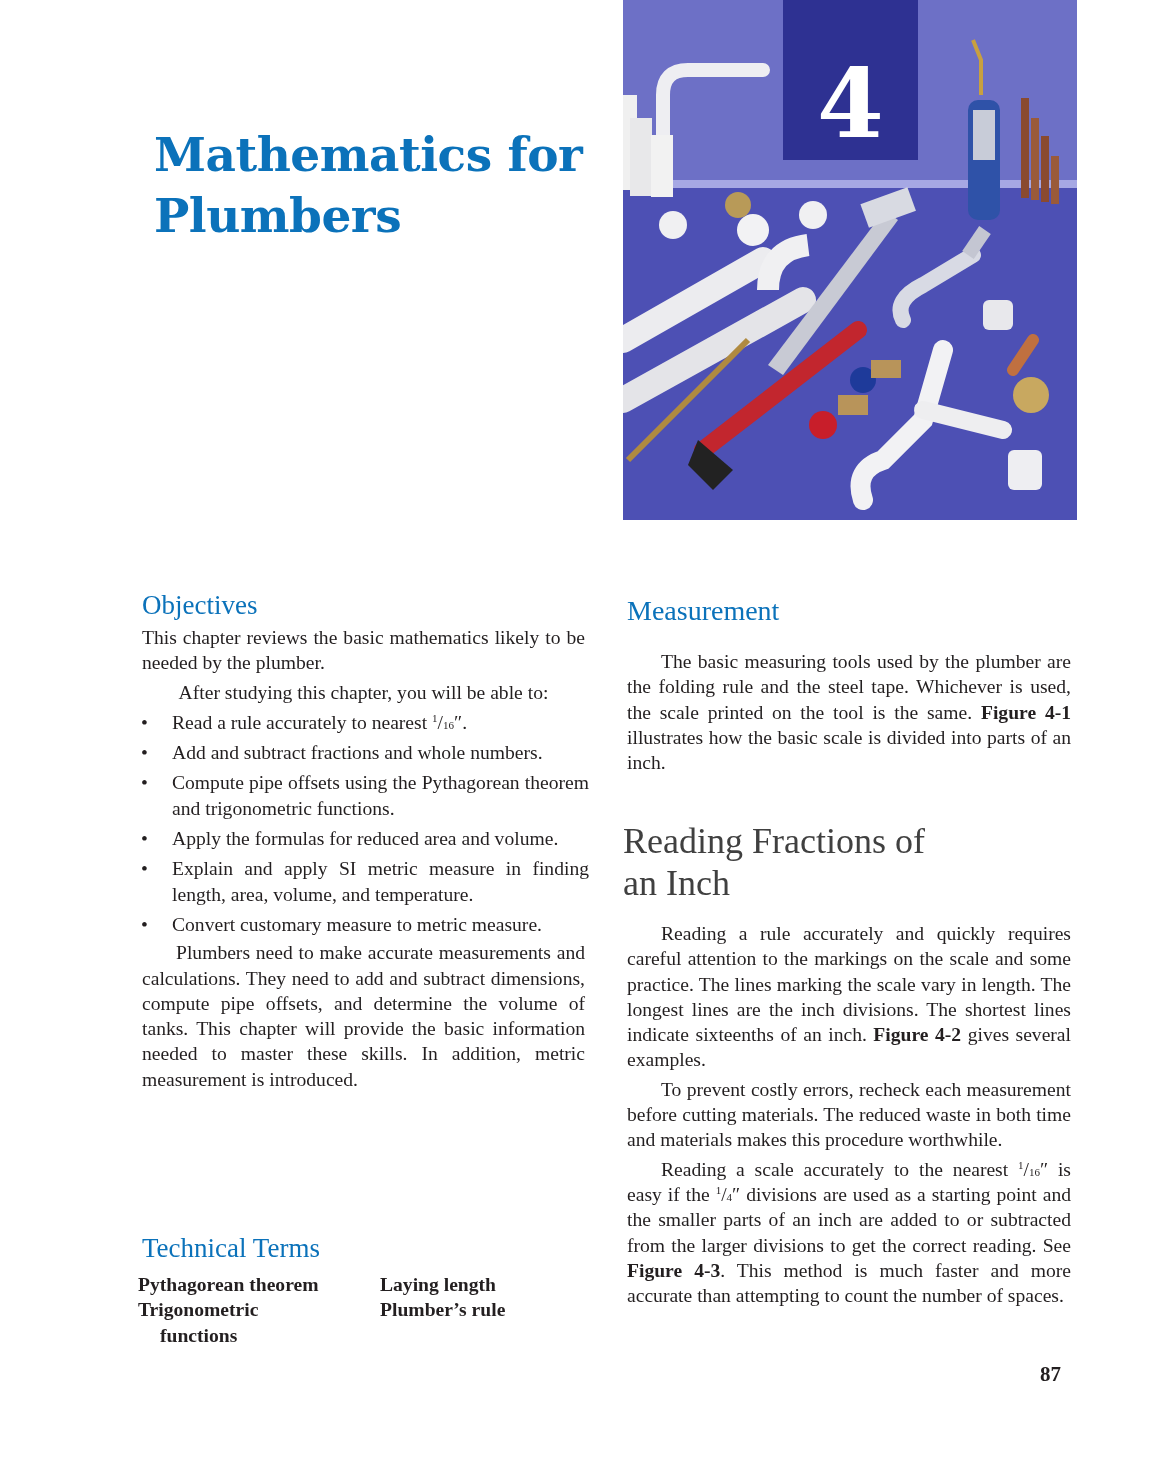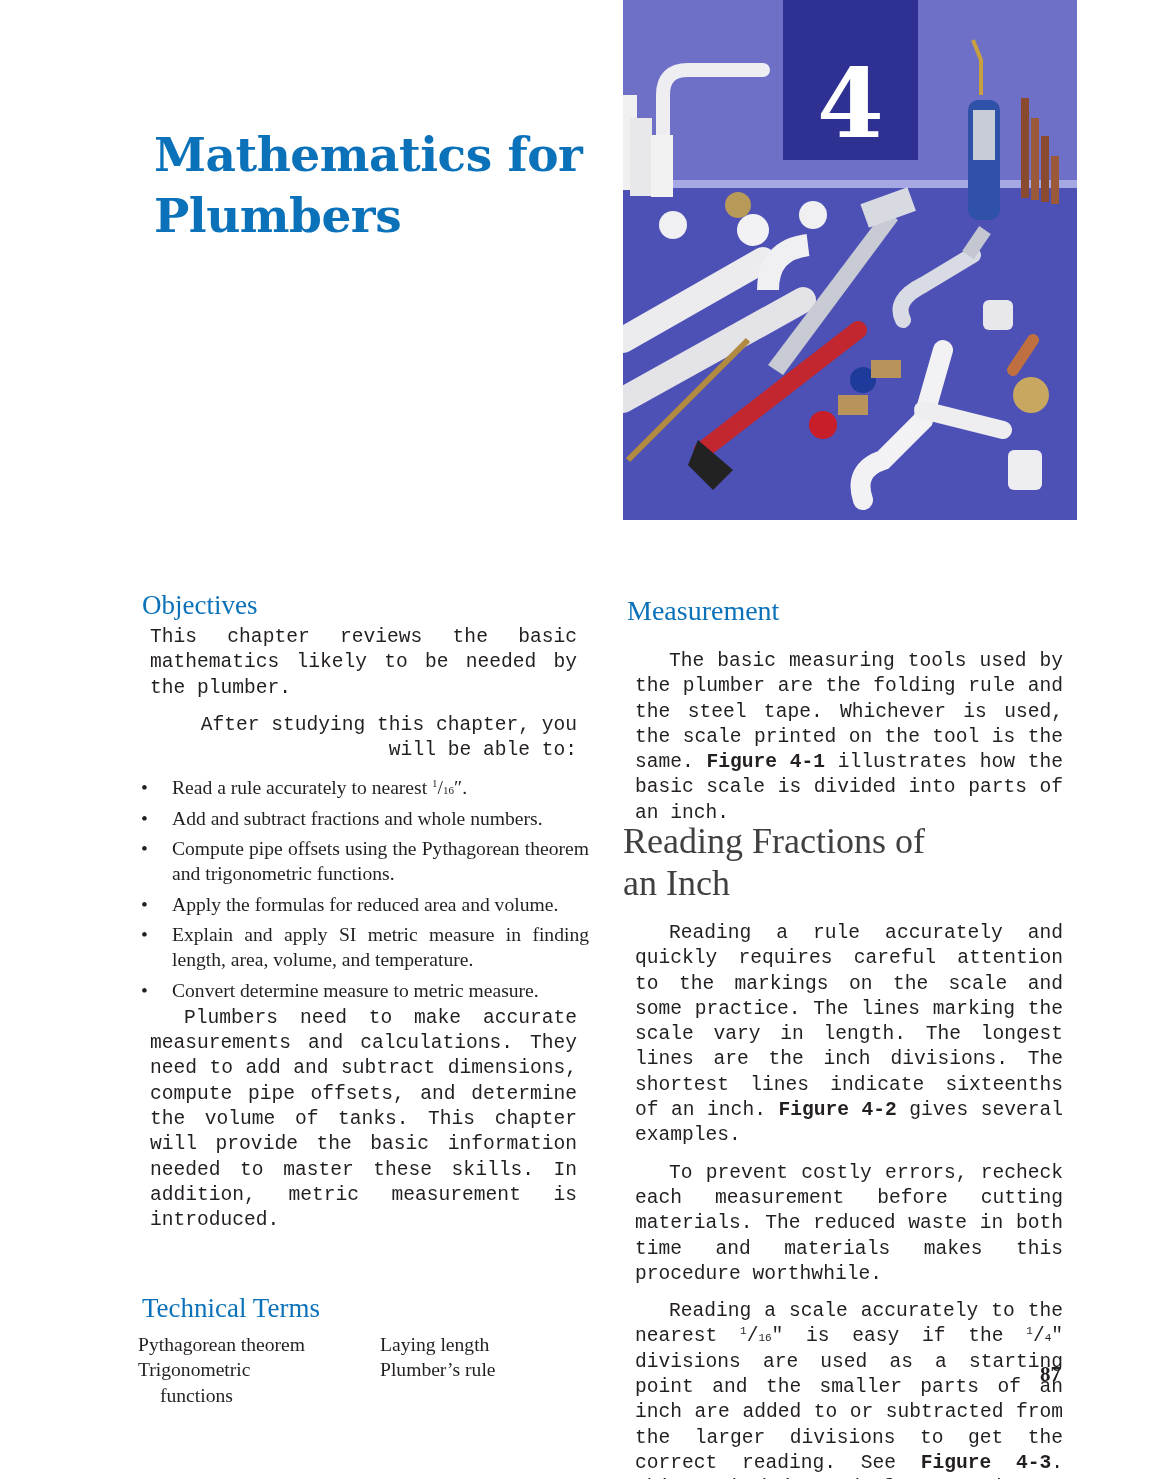--- a/index.html
+++ b/index.html
@@ -20,21 +20,21 @@
   .chapter-box {
     position: absolute; left: 160px; top: 0; width: 135px; height: 160px; background: #2e3192;
     display: flex; align-items: flex-end; justify-content: center;
   }
   .chapter-num {
     font-family: "DejaVu Serif", serif; font-weight: bold; color: #fff; font-size: 96px;
     line-height: 1; margin-bottom: 8px;
   }
   .h-blue { margin: 4px; color: #0b72ba; font-weight: normal; font-family: "Liberation Serif", serif; }
   .h-obj { font-size: 27px; line-height: 32px; }
-  .body-text { font-size: 19.6px; line-height: 25.3px; text-align: justify; margin: 12px; font-family: Liberation Mono, monospace; }
+  .body-text { font-size: 19.6px; line-height: 25.3px; text-align: justify; margin: 4px; }
   .indent { text-indent: 34px; }
   .bullets { list-style: none; margin: 0; padding: 0; }
   .bullets li { position: relative; padding-left: 34px; font-size: 19.6px; line-height: 25.3px; text-align: justify; margin-top: 5px; }
   .bullets li .dot { position: absolute; left: 3px; top: 0; }
   sup.fr { font-size: 11px; vertical-align: 7px; line-height: 0; }
   sub.fr { font-size: 11px; vertical-align: 0; line-height: 0; }
   .h-meas { font-size: 28px; line-height: 48px; }
   .h-read { font-size: 36px; line-height: 42px; margin: 0; font-weight: normal; color: #404040; }
   .terms { display: grid; grid-template-columns: 242px 220px; font-size: 19.6px; line-height: 25.3px; }
   .terms .hang { padding-left: 22px; }
@@ -105,21 +105,21 @@
     <rect x="360" y="300" width="30" height="30" rx="6" fill="#e8e8ec"></rect>
   </svg>
   <div class="chapter-box">
     <span class="chapter-num">4</span>
   </div>
 </div>
 
 <section class="abs" style="left:138px; top:585px; width:451px;">
   <h2 class="h-blue h-obj">Objectives</h2>
   <p class="body-text" style="margin-top:4px;">This chapter reviews the basic mathematics likely to be needed by the plumber.</p>
-  <p class="body-text" style="text-align:right;">After studying this chapter, you will be able to:</p>
+  <p class="body-text" style="text-align:center;">After studying this chapter, you will be able to:</p>
   <ul class="bullets">
     <li>
       <span class="dot">•</span>
       <span>Read a rule accurately to nearest </span><sup class="fr">1</sup>/<sub class="fr">16</sub><span>″.</span>
     </li>
     <li>
       <span class="dot">•</span>
       <span>Add and subtract fractions and whole numbers.</span>
     </li>
     <li>
@@ -129,29 +129,29 @@
     <li>
       <span class="dot">•</span>
       <span>Apply the formulas for reduced area and volume.</span>
     </li>
     <li>
       <span class="dot">•</span>
       <span>Explain and apply SI metric measure in finding length, area, volume, and temperature.</span>
     </li>
     <li>
       <span class="dot">•</span>
-      <span>Convert determine measure to metric measure.</span>
+      <span>Convert customary measure to metric measure.</span>
     </li>
   </ul>
   <p class="body-text indent" style="margin-top:3px;">Plumbers need to make accurate measurements and calculations. They need to add and subtract dimensions, compute pipe offsets, and determine the volume of tanks. This chapter will provide the basic information needed to master these skills. In addition, metric measurement is introduced.</p>
 </section>
 
-<section class="abs" style="left:138px; top:1288px; width:460px;">
+<section class="abs" style="left:138px; top:1228px; width:460px;">
   <h2 class="h-blue h-obj">Technical Terms</h2>
-  <div class="terms" style="margin-top:8px;">
+  <div class="terms" style="margin-top:8px;font-weight:bold;">
     <div>
       <div>Pythagorean theorem</div>
       <div>Trigonometric</div>
       <div class="hang">functions</div>
     </div>
     <div>
       <div>Laying length</div>
       <div>Plumber’s rule</div>
     </div>
   </div>

